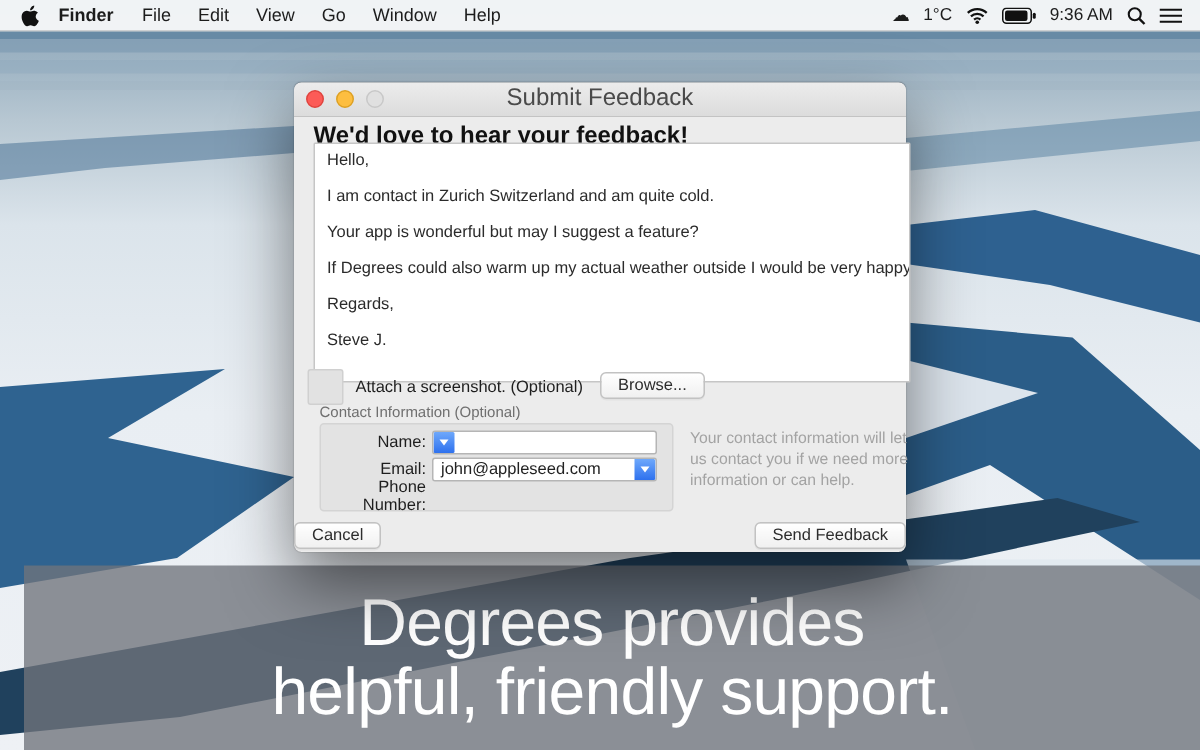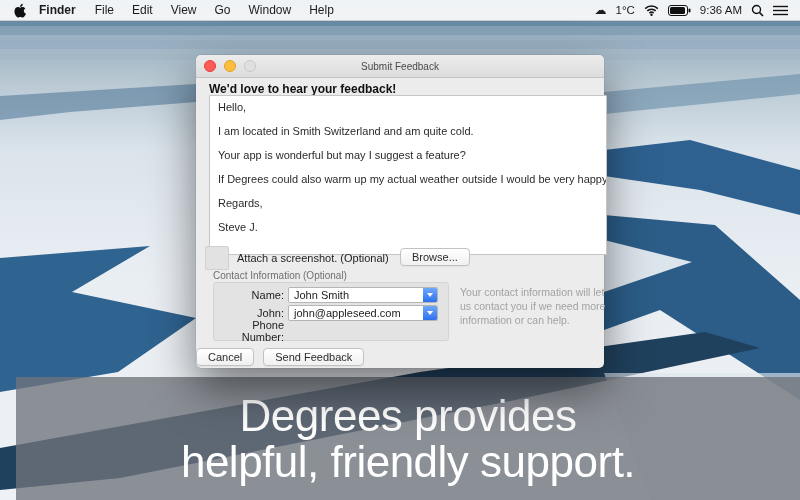--- a/index.html
+++ b/index.html
@@ -40,27 +40,27 @@
     background:#ececec;border-radius:5px;
     box-shadow:0 20px 45px rgba(0,0,0,0.5),0 0 1px rgba(0,0,0,0.4);
   }
   .titlebar{
     position:absolute;top:0;left:0;right:0;height:22px;
     background:linear-gradient(#ececec,#dcdcdc);
     border-bottom:1px solid #c3c3c3;
     border-radius:5px 5px 0 0;
     display:flex;align-items:center;justify-content:center;
   }
-  .window-title{font-size:10px;color:#4a4a4a;}
+  .window-title{font-size:16px;color:#4a4a4a;}
   .traffic{position:absolute;left:8px;top:5px;display:flex;gap:8px;}
   .light{width:12px;height:12px;border-radius:50%;box-sizing:border-box;}
   .light.red{background:#fc5b57;border:1px solid #e0443e;}
   .light.yellow{background:#fdbe40;border:1px solid #dea123;}
   .light.gray{background:#e0e0e0;border:1px solid #c8c8c8;}
-  .heading{position:absolute;left:13px;top:27px;font-size:12px;font-weight:bold;color:#111;}
+  .heading{position:absolute;left:13px;top:27px;font-size:16px;font-weight:bold;color:#111;}
   .feedback-text{
     position:absolute;left:13px;top:40px;width:380px;height:146px;
     background:#fff;border:1px solid #c6c6c6;border-radius:1px;
     padding:6px 8px;box-sizing:content-box;overflow:hidden;cursor:text;
   }
   .feedback-text p{margin:0 0 13px;font-size:11px;line-height:11px;color:#2b2b2b;white-space:nowrap;}
   .image-well{
     position:absolute;left:9px;top:191px;width:22px;height:22px;
     background:#e2e2e2;border:1px solid #d0d0d0;border-radius:2px;
   }
@@ -90,21 +90,21 @@
   .combo-btn{
     width:14px;flex:none;display:flex;align-items:center;justify-content:center;
     background:linear-gradient(#6ea8fb,#2e71ee);
     border-radius:0 1px 1px 0;
   }
   .combo-arrow{width:0;height:0;border-left:3px solid transparent;border-right:3px solid transparent;border-top:4px solid #fff;}
   .help-text{
     position:absolute;left:264px;top:230px;width:150px;
     font-size:10.5px;line-height:14px;color:#a3a3a3;
   }
-  .btn-row{position:absolute;left:0;right:0;top:293px;display:flex;justify-content:flex-start;gap:9px;}
+  .btn-row{position:absolute;left:0;right:0;top:293px;display:flex;justify-content:space-between;gap:9px;}
 </style>
 </head>
 <body>
 
 <div class="desktop">
   <svg width="800" height="500" viewBox="0 0 800 500" preserveAspectRatio="none">
     <defs>
       <linearGradient id="sky" x1="0" y1="0" x2="0" y2="1">
         <stop offset="0" stop-color="#8ba3b6"></stop>
         <stop offset="0.08" stop-color="#9db3c3"></stop>
@@ -192,44 +192,43 @@
       <span class="light yellow"></span>
       <span class="light gray"></span>
     </span>
     <span class="window-title">Submit Feedback</span>
   </div>
 
   <div class="heading">We'd love to hear your feedback!</div>
 
   <div class="feedback-text" role="textbox">
     <p>Hello,</p>
-    <p>I am located in Smith Switzerland and am quite cold.</p>
+    <p>I am contact in Zurich Switzerland and am quite cold.</p>
     <p>Your app is wonderful but may I suggest a feature?</p>
     <p><span>If Degrees could also warm up my actual weather outside I would be very happy.</span></p>
     <p>Regards,</p>
     <p>Steve J.</p>
   </div>
 
   <div class="image-well"></div>
   <div class="attach-label">Attach a screenshot. (Optional)</div>
   <button class="btn browse-btn">Browse...</button>
 
   <div class="group-label">Contact Information (Optional)</div>
   <div class="group-box">
     <div class="field-row r0">
       <span class="field-label">Name:</span>
       <span class="combo">
-        <span class="combo-value">John Smith</span>
         <span class="combo-btn">
             <span class="combo-arrow"></span>
           </span>
       </span>
     </div>
     <div class="field-row r1">
-      <span class="field-label">John:</span>
+      <span class="field-label">Email:</span>
       <span class="combo">
         <span class="combo-value">john@appleseed.com</span>
         <span class="combo-btn">
             <span class="combo-arrow"></span>
           </span>
       </span>
     </div>
     <div class="field-row r2">
       <span class="field-label">Phone Number:</span>
     </div>

